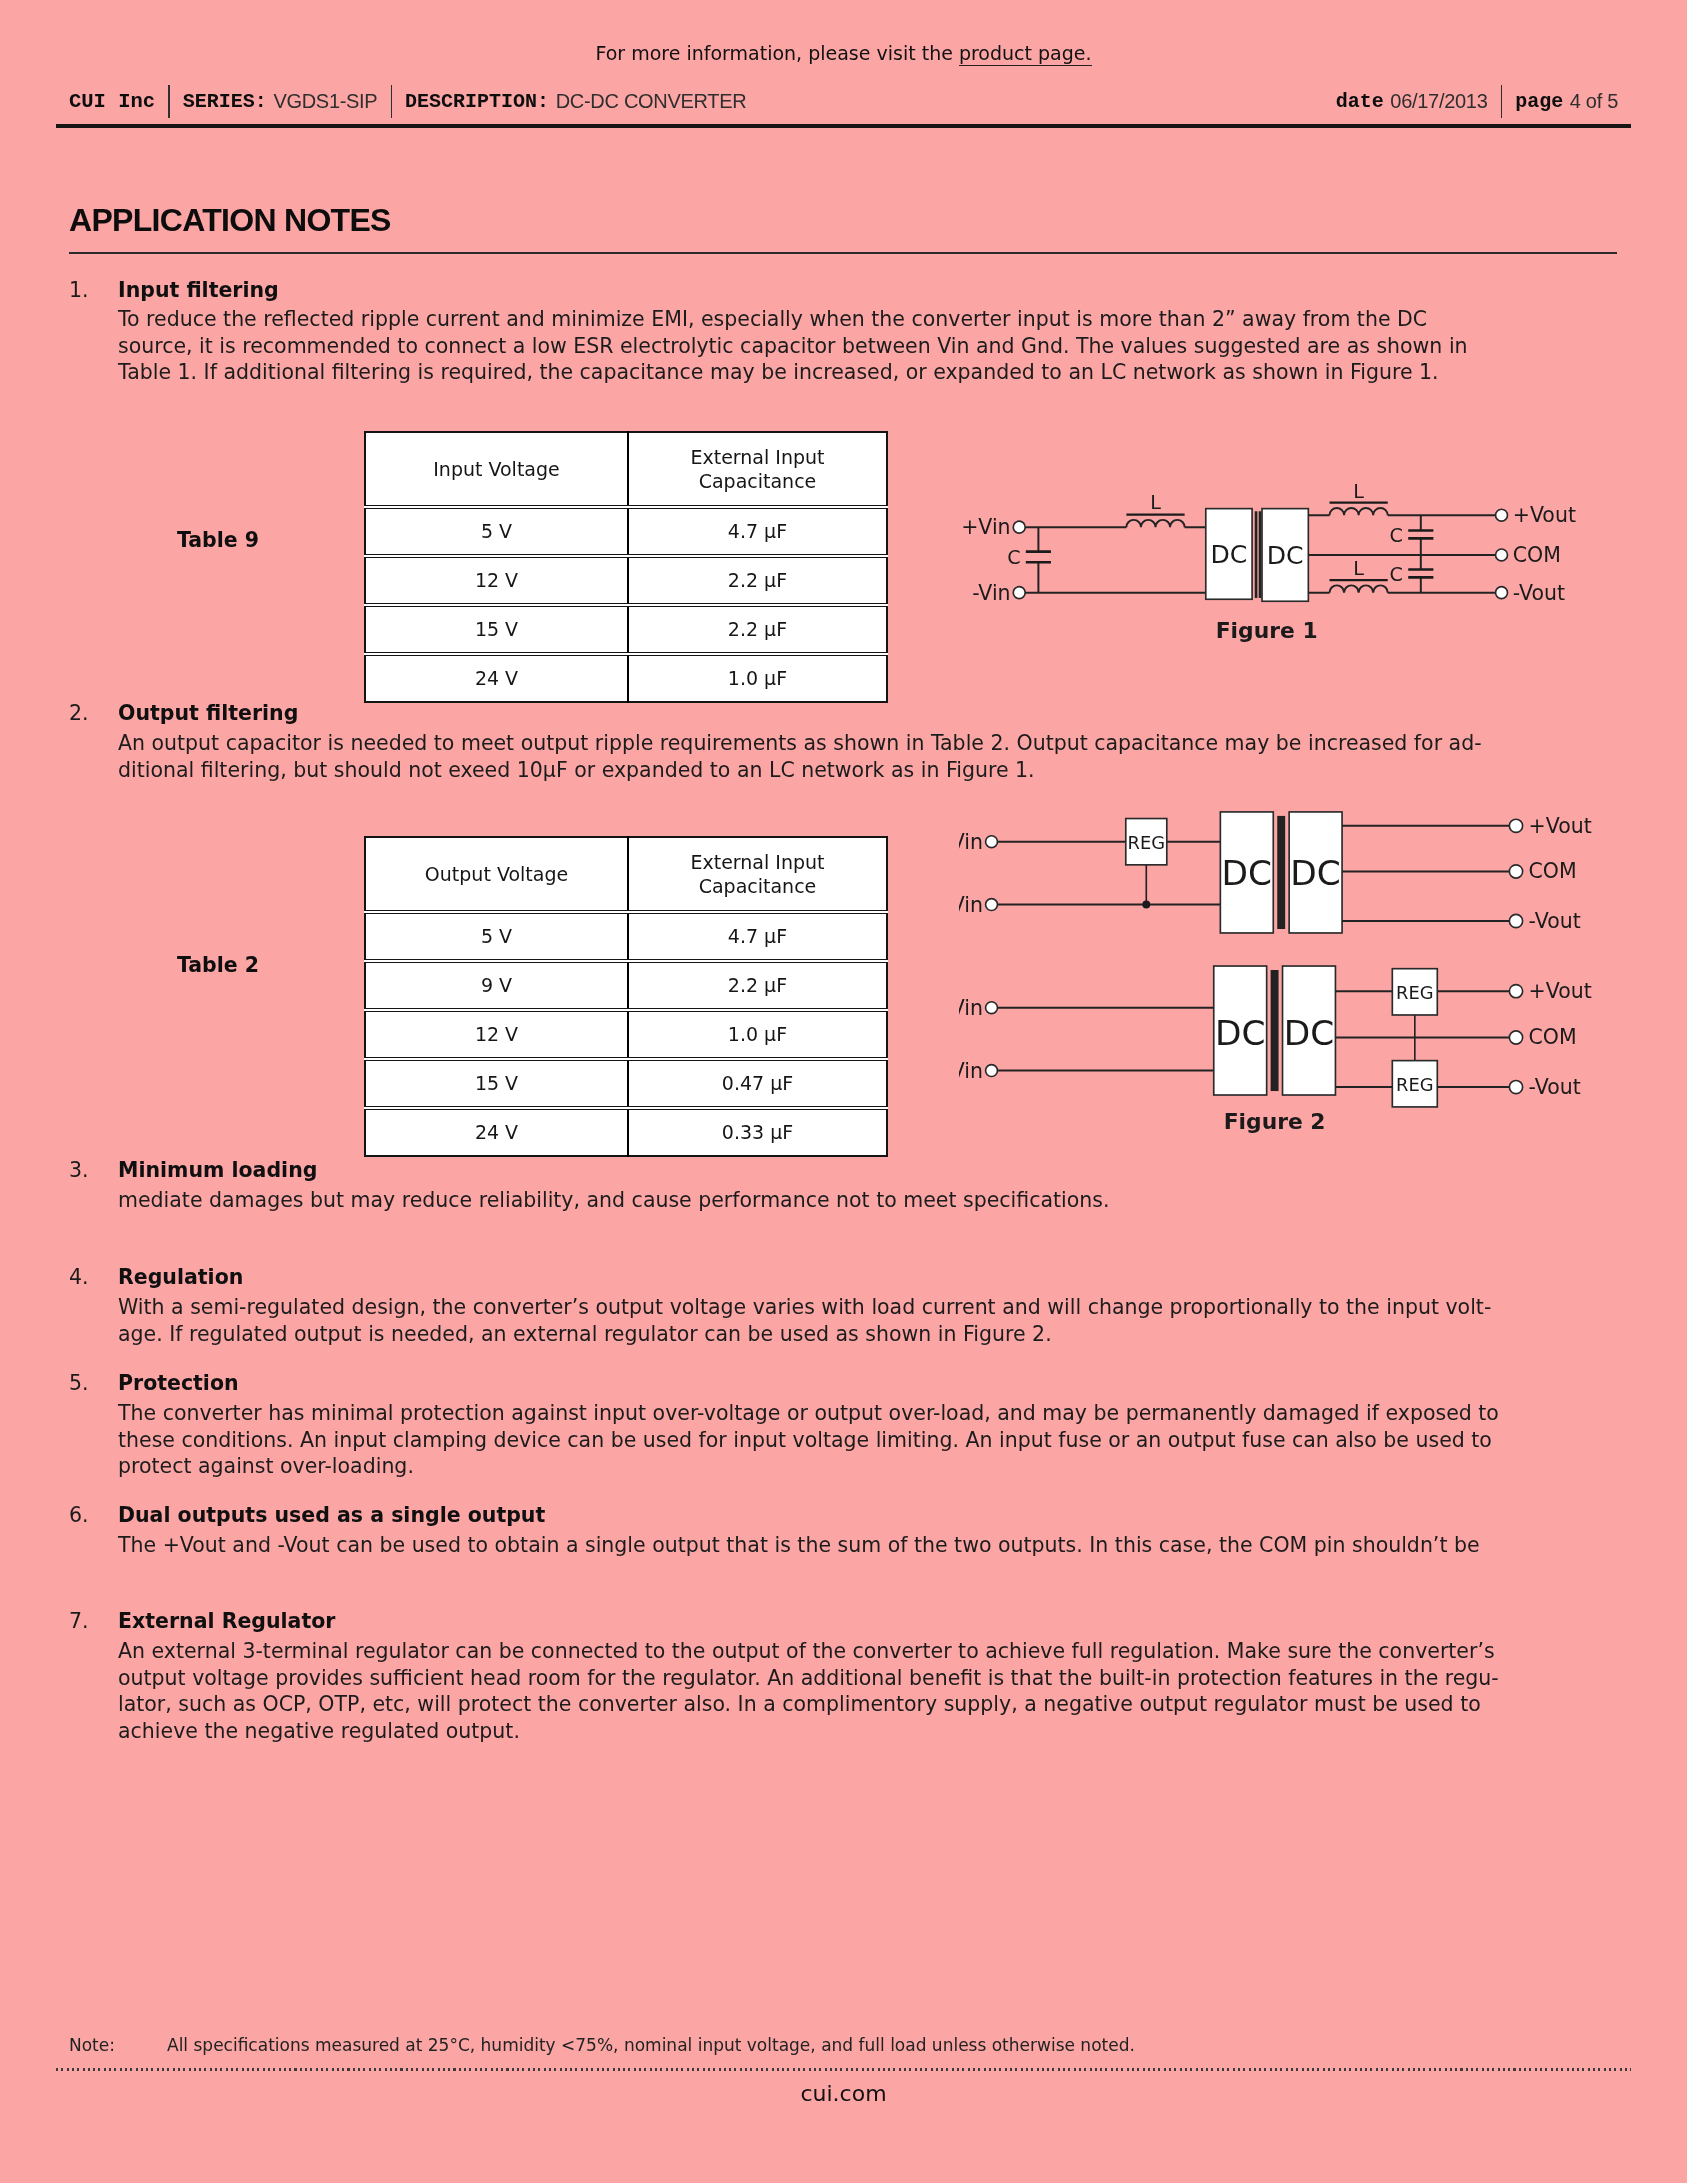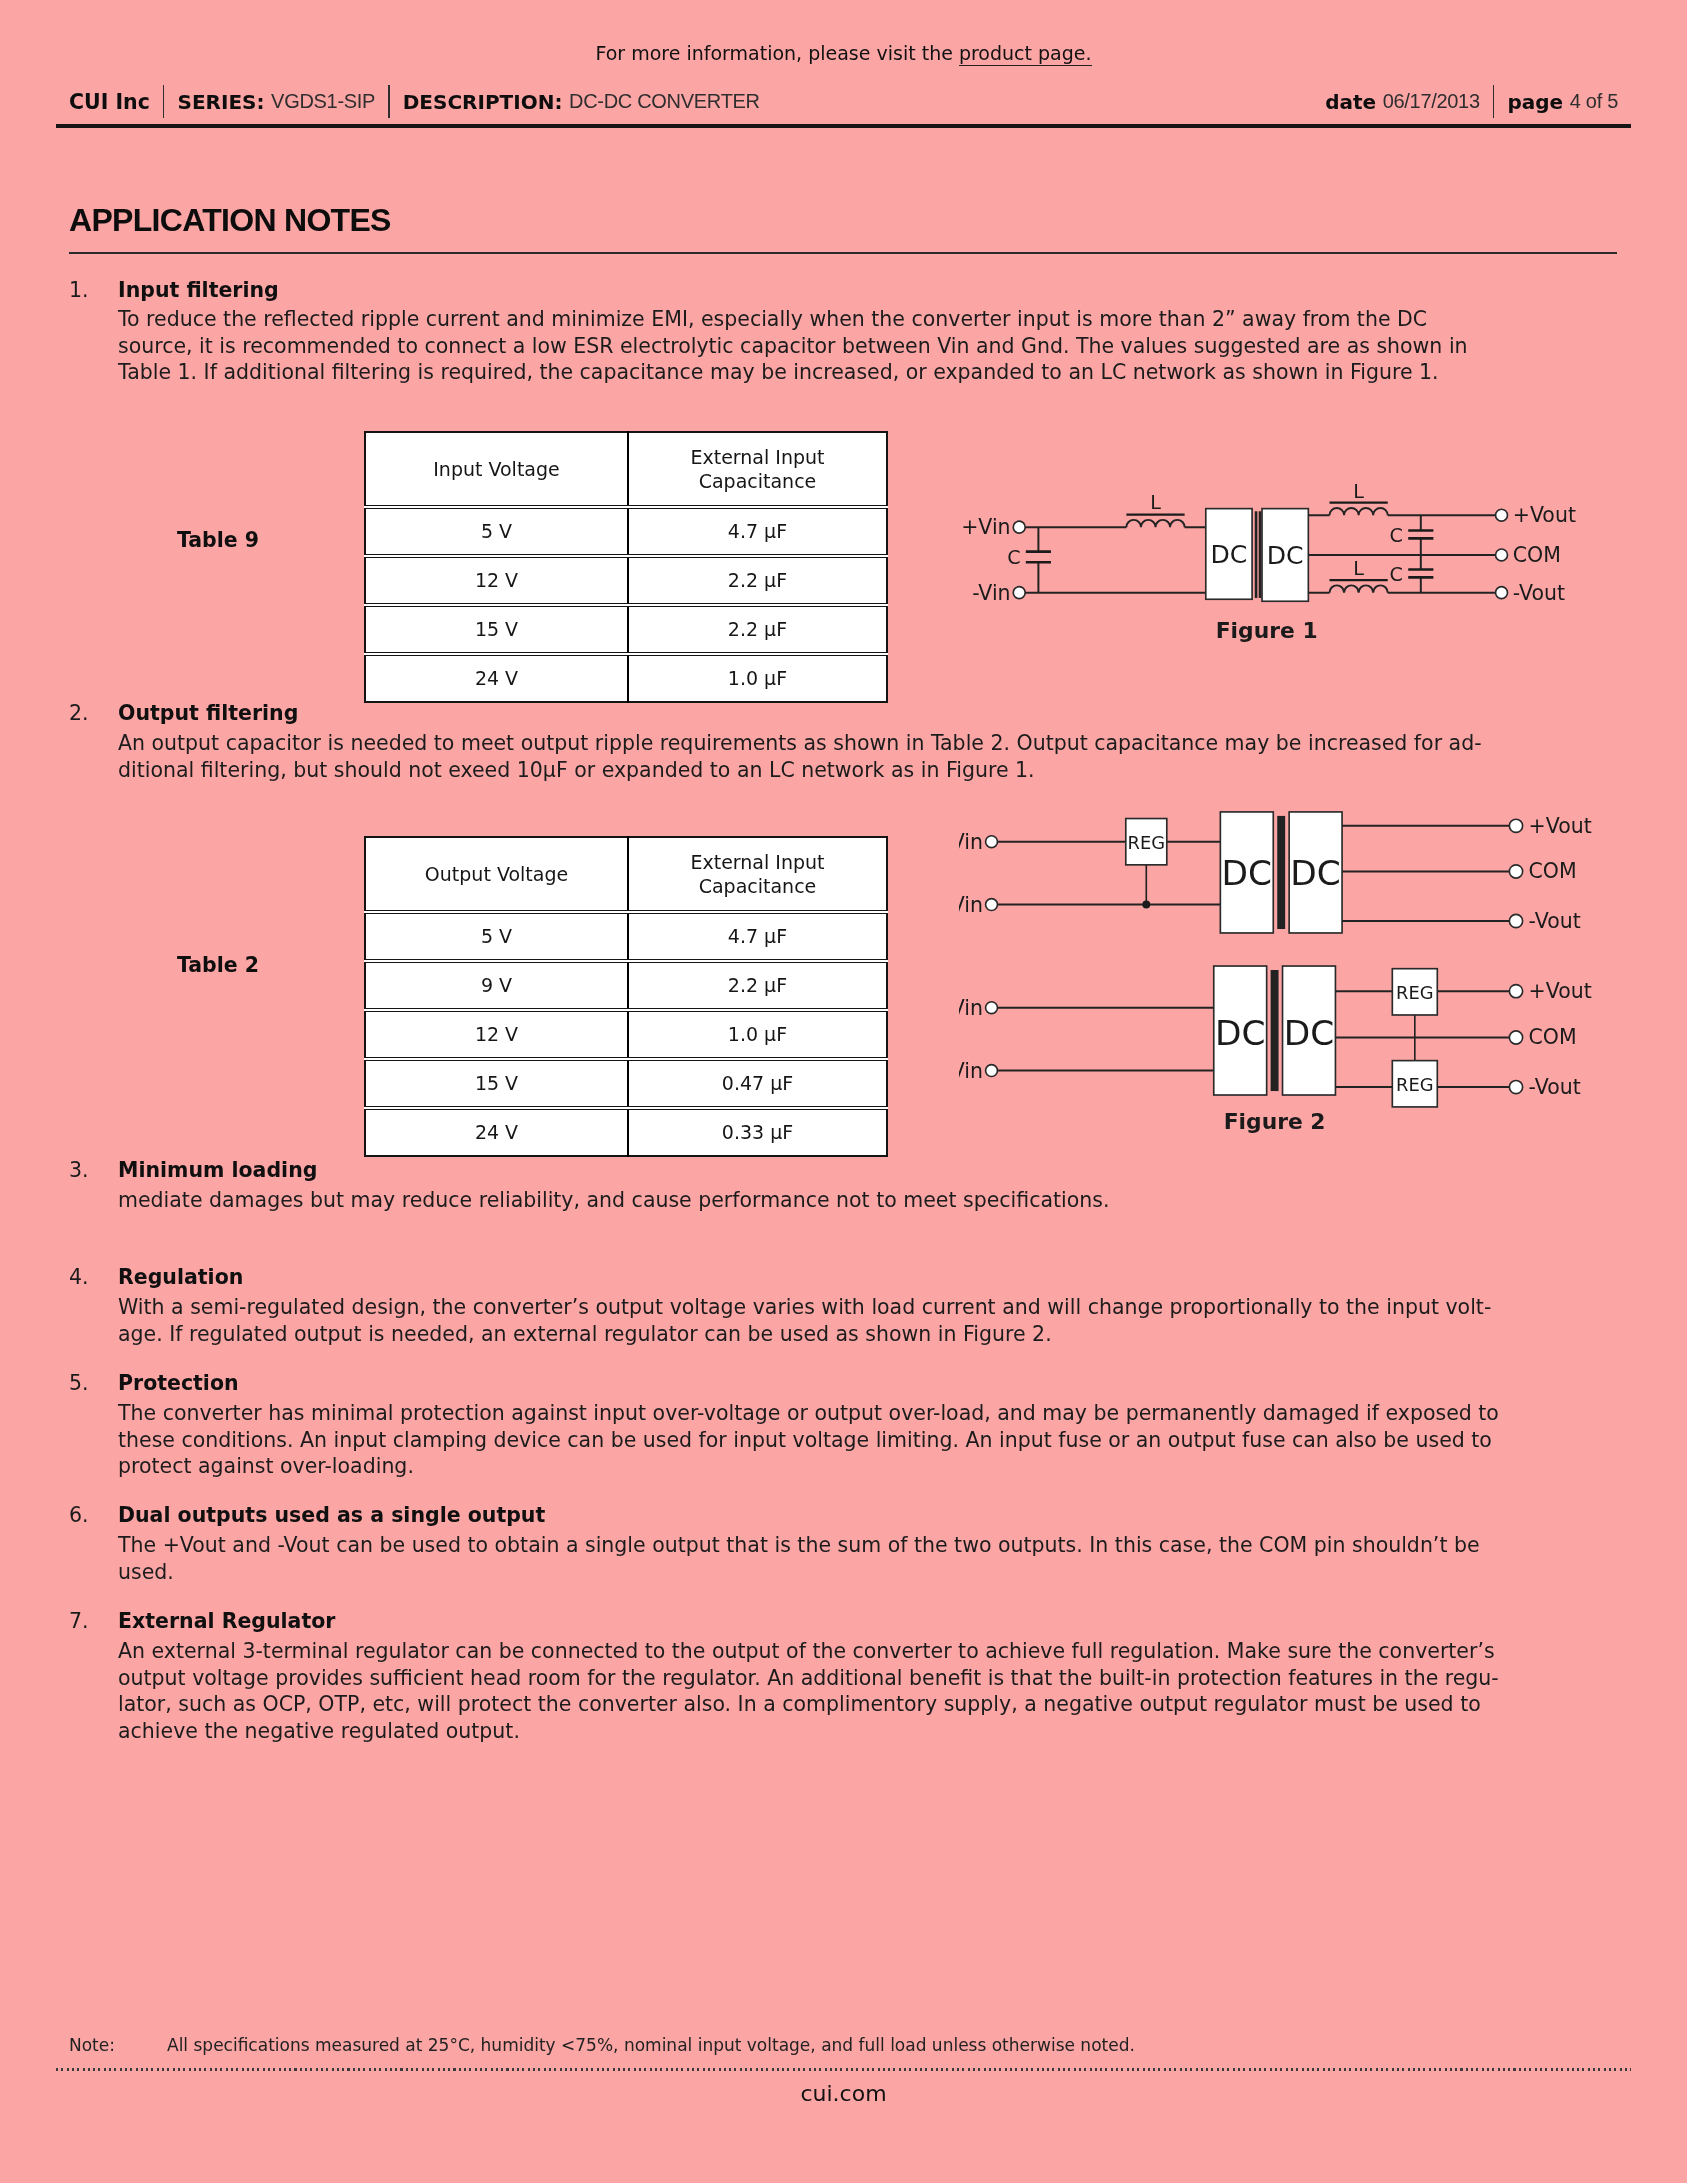--- a/index.html
+++ b/index.html
@@ -6,21 +6,21 @@
   .page{position:relative;width:1687px;height:2183px;background:#fca5a5;
         font-family:"DejaVu Sans",sans-serif;color:#1d1d1d;overflow:hidden;}
   .abs{position:absolute;}
 
   
   .top-note{top:42px;left:0;width:1687px;text-align:center;font-size:19px;color:#111;}
   .top-note a{color:#111;text-decoration:none;border-bottom:1.3px solid #222;padding-bottom:1.3px;cursor:pointer;}
   .meta-row{top:85px;left:69px;right:69px;display:flex;align-items:center;font-size:20px;}
   .meta-row .grow{flex:1;}
   .vbar{width:1.3px;height:33px;background:#2f2f2f;margin:0 13.2px;}
-  .blk{font-weight:bold;color:#0e0e0e;}
+  .blk{font-weight:bold;color:#0e0e0e;font-family:Liberation Mono, monospace;}
   .cond{font-family:"Liberation Sans",sans-serif;letter-spacing:-0.3px;color:#2e2e2e;}
   .lblgap{margin-right:6.6px;}
   .header-rule{top:124px;left:56px;width:1575px;height:4px;background:#161616;}
 
   
   .page-title{top:202px;left:69px;font-family:"Liberation Sans",sans-serif;
               font-weight:bold;font-size:32px;letter-spacing:-0.7px;color:#0d0d0d;}
   .title-rule{top:252px;left:69px;width:1548px;height:2px;background:#2b2b2b;}
 
   
@@ -284,21 +284,20 @@
   <div class="abs sec-body" style="top:1400px;">
     <div class="bline">The converter has minimal protection against input over-voltage or output over-load, and may be permanently damaged if exposed to</div>
     <div class="bline">these conditions. An input clamping device can be used for input voltage limiting. An input fuse or an output fuse can also be used to</div>
     <div class="bline">protect against over-loading.</div>
   </div>
 
   <div class="abs sec-num" style="top:1503px;">6.</div>
   <div class="abs sec-head" style="top:1503px;">Dual outputs used as a single output</div>
   <div class="abs sec-body" style="top:1532px;">
     <div class="bline">The +Vout and -Vout can be used to obtain a single output that is the sum of the two outputs. In this case, the COM pin shouldn’t be</div>
-    <div class="bline">used.</div>
   </div>
 
   <div class="abs sec-num" style="top:1609px;">7.</div>
   <div class="abs sec-head" style="top:1609px;">External Regulator</div>
   <div class="abs sec-body" style="top:1638px;">
     <div class="bline">An external 3-terminal regulator can be connected to the output of the converter to achieve full regulation. Make sure the converter’s</div>
     <div class="bline">output voltage provides sufficient head room for the regulator. An additional benefit is that the built-in protection features in the regu-</div>
     <div class="bline">lator, such as OCP, OTP, etc, will protect the converter also. In a complimentory supply, a negative output regulator must be used to</div>
     <div class="bline">achieve the negative regulated output.</div>
   </div>

